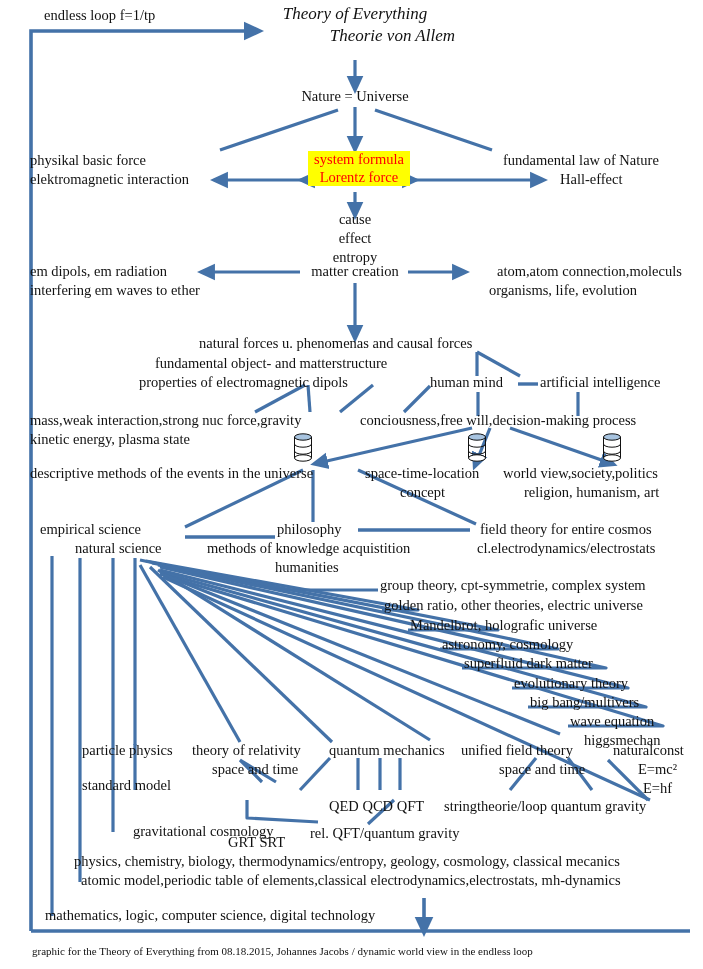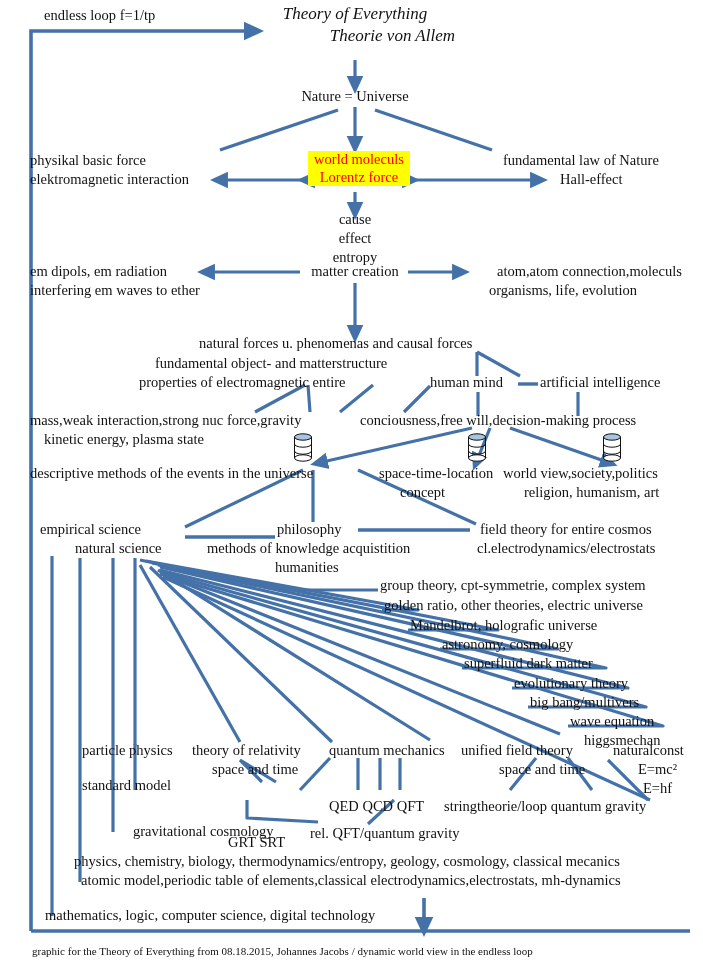--- a/index.html
+++ b/index.html
@@ -111,45 +111,45 @@
 
   <div class="lbl c" style="left:280px;top:89px;width:150px;">Nature = Universe</div>
 
   <div class="lbl" style="left:30px;top:153px;">physikal basic force</div>
   <div class="lbl" style="left:30px;top:172px;">elektromagnetic interaction</div>
 
   <div class="lbl" style="left:503px;top:153px;">fundamental law of Nature</div>
   <div class="lbl" style="left:560px;top:172px;">Hall-effect</div>
 
   <div class="hl" style="left:308px;top:151px;width:96px;">
-    <span>world moleculs</span><br>
+    <span>system formula</span><br>
     <span>Lorentz force</span>
   </div>
 
   <div class="lbl c" style="left:315px;top:212px;width:80px;">cause</div>
   <div class="lbl c" style="left:315px;top:231px;width:80px;">effect</div>
   <div class="lbl c" style="left:315px;top:250px;width:80px;">entropy</div>
 
   <div class="lbl" style="left:30px;top:264px;">em dipols, em radiation</div>
   <div class="lbl" style="left:30px;top:283px;">interfering em waves to ether</div>
 
   <div class="lbl c" style="left:303px;top:264px;width:104px;">matter creation</div>
 
   <div class="lbl" style="left:469px;top:264px;margin-left:28px;">atom,atom connection,moleculs</div>
   <div class="lbl" style="left:489px;top:283px;">organisms, life, evolution</div>
 
   <div class="lbl" style="left:199px;top:336px;">natural forces u. phenomenas and causal forces</div>
   <div class="lbl" style="left:155px;top:356px;">fundamental object- and matterstructure</div>
-  <div class="lbl" style="left:139px;top:375px;">properties of electromagnetic entire</div>
+  <div class="lbl" style="left:139px;top:375px;">properties of electromagnetic dipols</div>
 
   <div class="lbl" style="left:430px;top:375px;">human mind</div>
   <div class="lbl" style="left:540px;top:375px;">artificial intelligence</div>
 
   <div class="lbl" style="left:30px;top:413px;">mass,weak interaction,strong nuc force,gravity</div>
-  <div class="lbl" style="left:44px;top:432px;">kinetic energy, plasma state</div>
+  <div class="lbl" style="left:30px;top:432px;">kinetic energy, plasma state</div>
 
   <div class="lbl" style="left:360px;top:413px;">conciousness,free will,decision-making process</div>
 
   <div class="cyl" style="left:293px;top:433px;">
     <svg viewBox="0 0 20 29" width="20" height="29">
       <ellipse cx="10" cy="4" rx="8.5" ry="3.2" fill="#a8c4e0" stroke="#111" stroke-width="1"></ellipse>
       <path d="M1.5,4 L1.5,25" stroke="#111" stroke-width="1" fill="none"></path>
       <path d="M18.5,4 L18.5,25" stroke="#111" stroke-width="1" fill="none"></path>
       <ellipse cx="10" cy="25" rx="8.5" ry="3.2" fill="#fff" stroke="#111" stroke-width="1"></ellipse>
       <path d="M1.5,11 A8.5,3.2 0 0 0 18.5,11" stroke="#111" stroke-width="1" fill="none"></path>
@@ -171,21 +171,21 @@
       <ellipse cx="10" cy="4" rx="8.5" ry="3.2" fill="#a8c4e0" stroke="#111" stroke-width="1"></ellipse>
       <path d="M1.5,4 L1.5,25" stroke="#111" stroke-width="1" fill="none"></path>
       <path d="M18.5,4 L18.5,25" stroke="#111" stroke-width="1" fill="none"></path>
       <ellipse cx="10" cy="25" rx="8.5" ry="3.2" fill="#fff" stroke="#111" stroke-width="1"></ellipse>
       <path d="M1.5,11 A8.5,3.2 0 0 0 18.5,11" stroke="#111" stroke-width="1" fill="none"></path>
       <path d="M1.5,18 A8.5,3.2 0 0 0 18.5,18" stroke="#111" stroke-width="1" fill="none"></path>
     </svg>
   </div>
 
   <div class="lbl" style="left:30px;top:466px;">descriptive methods of the events in the universe</div>
-  <div class="lbl" style="left:379px;top:466px;">space-time-location</div>
+  <div class="lbl" style="left:365px;top:466px;">space-time-location</div>
   <div class="lbl" style="left:400px;top:485px;">concept</div>
   <div class="lbl" style="left:503px;top:466px;">world view,society,politics</div>
   <div class="lbl" style="left:524px;top:485px;">religion, humanism, art</div>
 
   <div class="lbl" style="left:40px;top:522px;">empirical science</div>
   <div class="lbl" style="left:75px;top:541px;">natural science</div>
   <div class="lbl" style="left:277px;top:522px;">philosophy</div>
   <div class="lbl" style="left:207px;top:541px;">methods of knowledge acquistition</div>
   <div class="lbl" style="left:275px;top:560px;">humanities</div>
   <div class="lbl" style="left:480px;top:522px;">field theory for entire cosmos</div>

